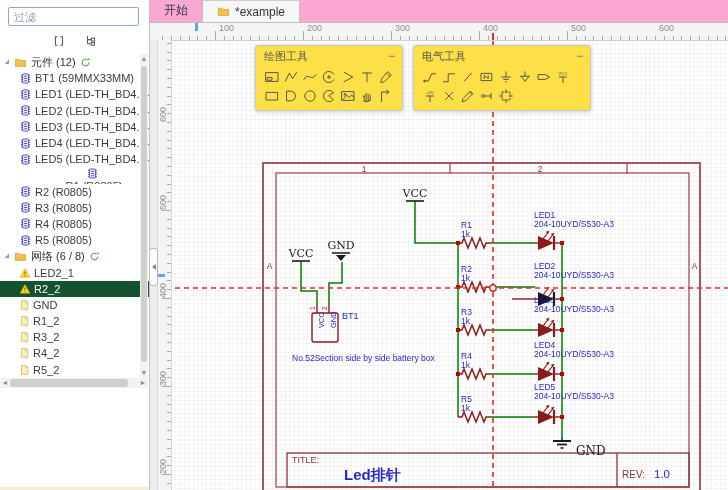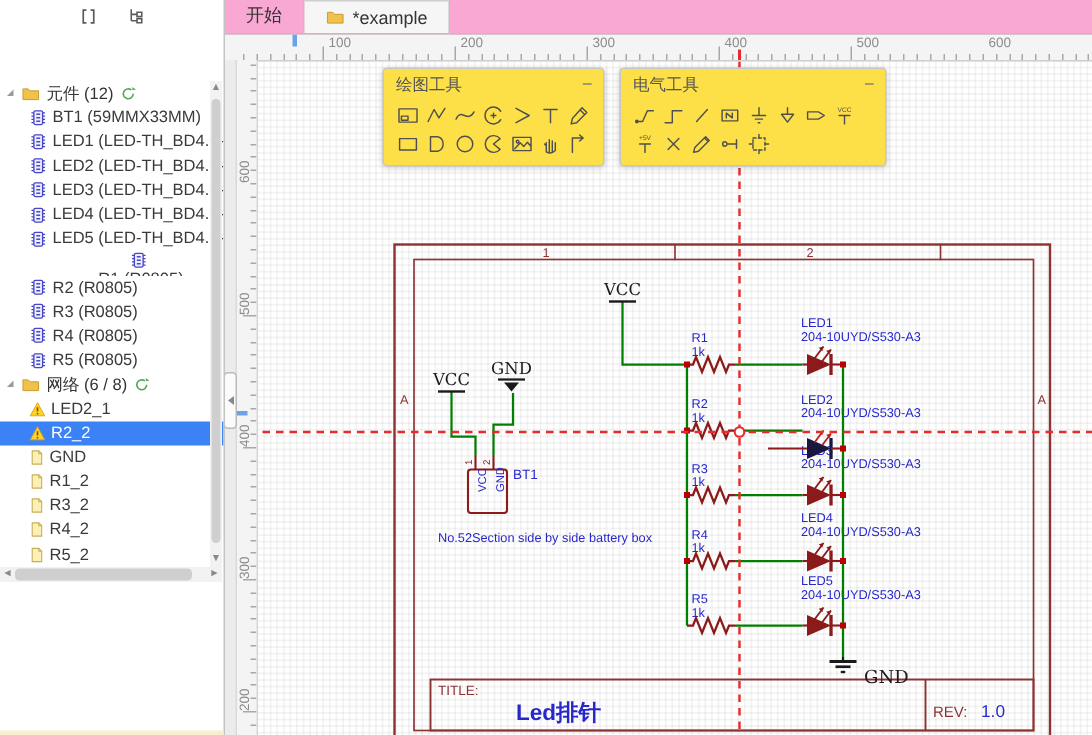--- a/index.html
+++ b/index.html
@@ -10,21 +10,21 @@
            border-right:1px solid #c3c3c3;z-index:5}
   .filterwrap{padding:7px 8px 4px 8px}
   .filterwrap input{width:131px;height:19px;border:1px solid #8aa8cc;border-radius:2px;
            font-family:"Liberation Sans",sans-serif;font-size:11px;color:#444;padding:0 5px;box-sizing:border-box;outline:none}
   .filterwrap input::placeholder{color:#9aa0a6}
   .btnrow{height:22px;display:flex;justify-content:center;align-items:center;gap:14px}
   .btnrow .sbtn{width:18px;height:16px;display:flex;align-items:center;justify-content:center;cursor:pointer}
   .tree{position:absolute;left:0;top:54px;width:149px;height:324px;overflow:hidden}
   .trow{height:16.2px;display:flex;align-items:center;white-space:nowrap;overflow:hidden;color:#3a3a3a;cursor:default}
   .trow .lbl{margin-left:3px}
-  .trow.sel{background:#3b82f6;color:#fff}
+  .trow.sel{background:#14532d;color:#fff}
   .trow svg{flex:0 0 auto}
   .hdr .lbl{margin-left:4px;color:#333}
   .refresh{margin-left:4px}
   
   .vscroll{position:absolute;right:1px;top:54px;width:8px;height:324px;background:#f2f2f2;z-index:6}
   .vscroll .thumb{position:absolute;left:1px;top:12px;width:6px;height:296px;background:#cfcfcf;border-radius:3px}
   .vscroll .arr{position:absolute;left:0;width:8px;height:10px;font-size:7px;color:#8a8a8a;text-align:center;line-height:10px}
   .hscroll{position:absolute;left:0;top:378px;width:148px;height:10px;background:#f2f2f2;z-index:6}
   .hscroll .thumb{position:absolute;left:10px;top:1px;width:118px;height:8px;background:#cfcfcf;border-radius:3px}
   .hscroll .arr{position:absolute;top:0;width:10px;height:10px;font-size:7px;color:#8a8a8a;text-align:center;line-height:10px}
@@ -64,20 +64,23 @@
   .picons{display:flex;flex-wrap:wrap;padding:3px 6px 5px 6px}
   .ticon{width:19px;height:19px;display:flex;align-items:center;justify-content:center;cursor:pointer;border-radius:2px}
   .cursor-tick-red{position:absolute;bottom:0;width:2px;height:7px;background:#e82a2a}
   .origin-tick-blue-h{position:absolute;top:1px;width:3px;height:8px;background:#6aa3e8}
   .origin-tick-blue-v{position:absolute;left:0;width:8px;height:3px;background:#6aa3e8}
 </style>
 </head>
 <body>
 
 <div class="sidebar">
+  <div class="filterwrap">
+    <input type="text" placeholder="过滤" style="">
+  </div>
   <div class="btnrow">
     <span class="sbtn">
       <svg width="14" height="14" viewBox="0 0 20 20" fill="none" stroke="#5a5a5a" stroke-width="1.6">
           <path d="M8 4H5v12h3 M12 4h3v12h-3"></path>
         </svg>
     </span>
     <span class="sbtn">
       <svg width="14" height="14" viewBox="0 0 20 20" fill="none" stroke="#5a5a5a" stroke-width="1.5">
           <path d="M5 3v11 M5 8h5.5 M5 14h5.5 M10.5 6h4.5v4h-4.5z M10.5 12h4.5v4h-4.5z"></path>
         </svg>

